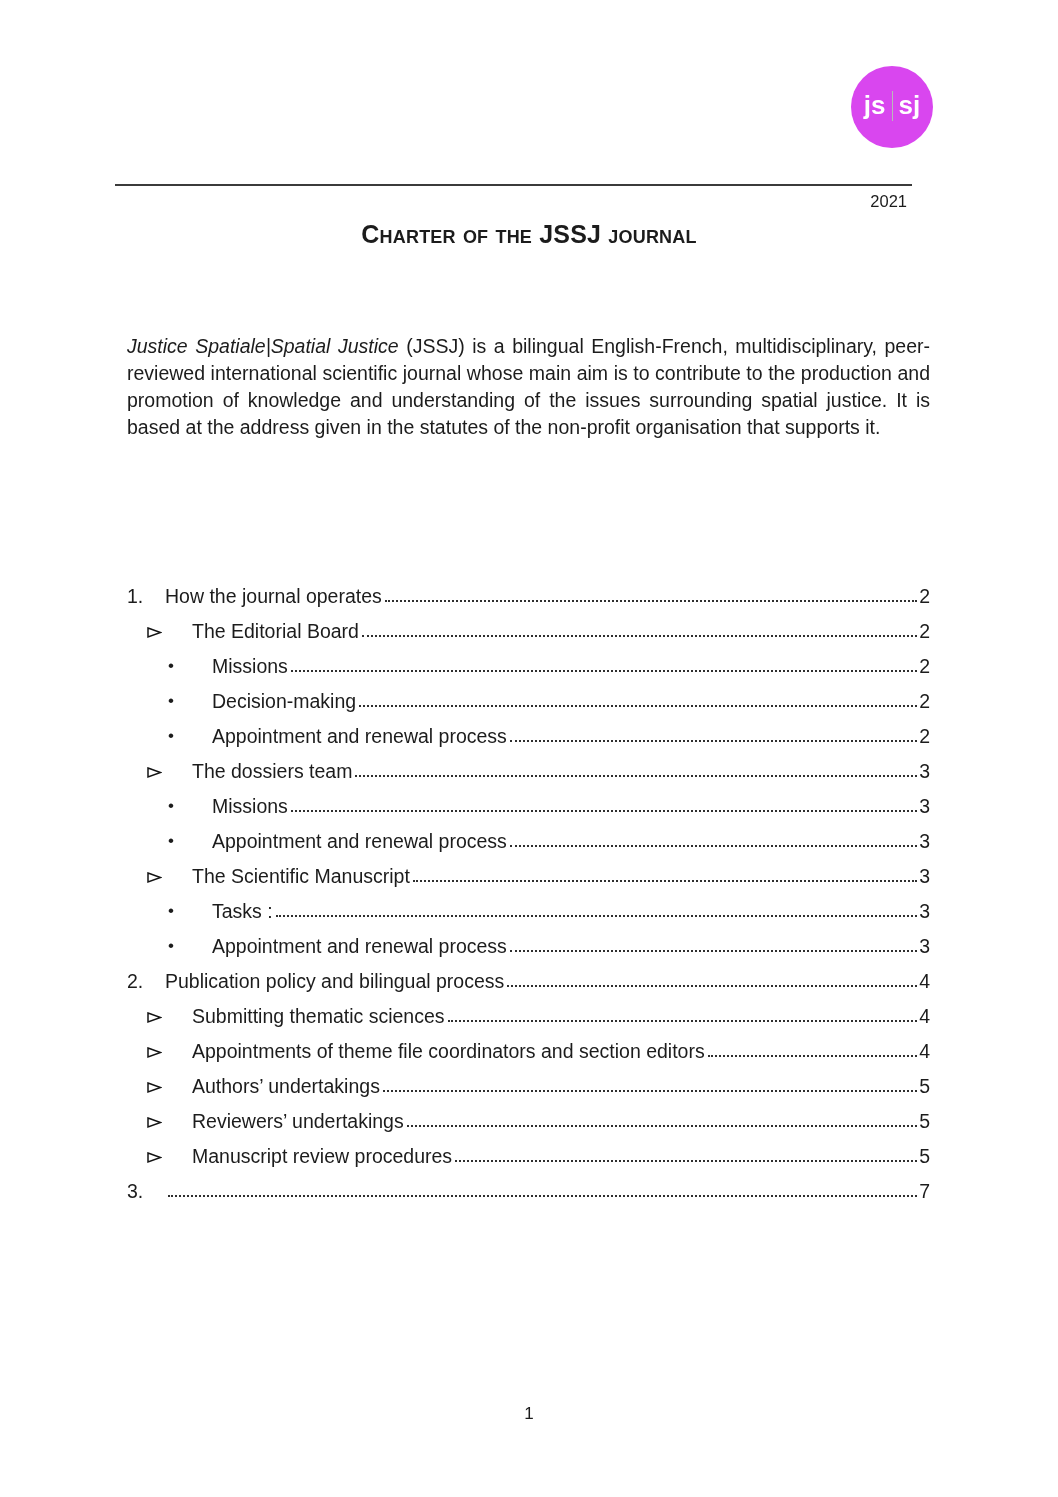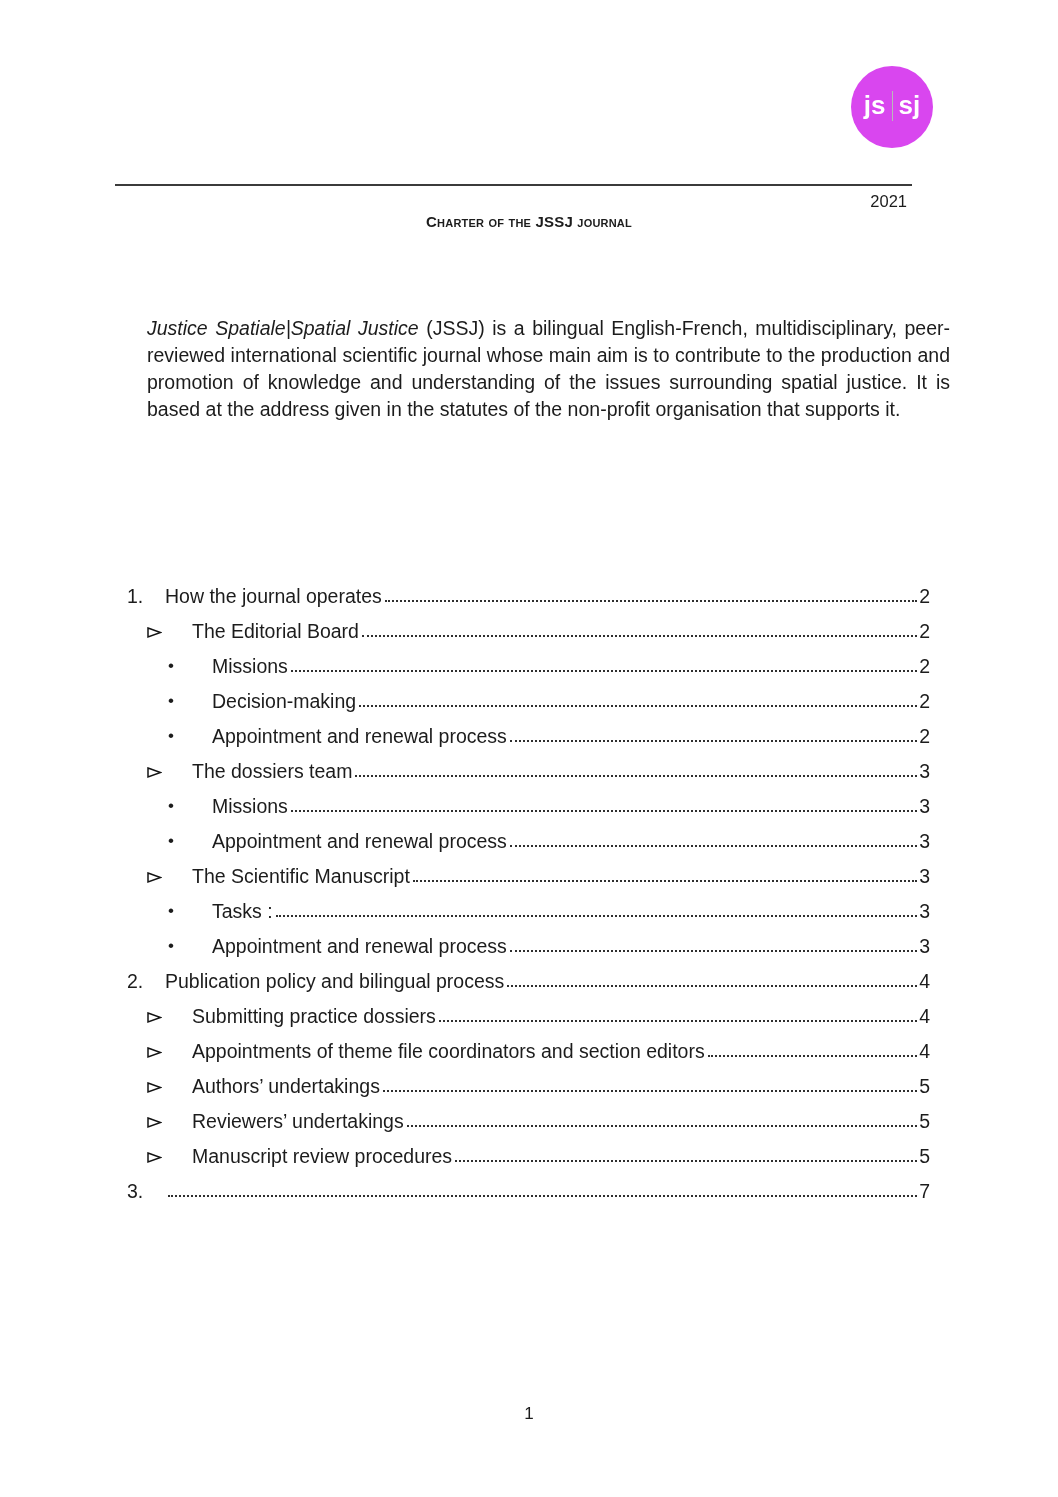--- a/index.html
+++ b/index.html
@@ -28,33 +28,33 @@
   .year {
     position:absolute; top:160px; right:151px;
     font-size:16.5px; color:#1c1c1c;margin-top:32px;
   }
   .header-rule {
     position:absolute; left:115px; top:184px;
     width:797px; height:2px; background:#3b3b3b;
   }
   
   .doc-title {
-    position:absolute; left:0; top:213px; width:1058px;
+    position:absolute; left:0; top:220px; width:1058px;
     text-align:center;
     font-variant:small-caps;
-    font-weight:700; font-size:15px;
+    font-weight:700; font-size:25px;
     letter-spacing:0.2px;
   }
   
   .para {
     position:absolute; left:127px; width:803px;
     font-size:19.5px; line-height:27px;
     text-align:justify;
   }
-  .para-1 { top:295px;margin-left:20px; }
+  .para-1 { top:313px; }
   .para-2 { top:444px; }
   .italic { font-style:italic; }
   
   .toc {
     position:absolute; left:127px; top:585px; width:803px;
     font-size:19.5px;
   }
   .toc-row {
     display:flex; align-items:flex-start;
     line-height:22px; margin-bottom:13px;
@@ -177,21 +177,21 @@
       <div class="toc-row lvl1">
         <span class="marker">2.</span>
         <span class="label">Publication policy and bilingual process</span>
         <span class="leader"></span>
         <span class="pagenum">4</span>
       </div>
       <div class="toc-row lvl2">
         <span class="marker"><svg width="16" height="15" viewBox="0 0 16 15">
             <polygon points="2,3 14.5,7.5 2,12" fill="none" stroke="#141414" stroke-width="1.5" stroke-linejoin="miter"></polygon>
           </svg></span>
-        <span class="label">Submitting practice dossiers</span>
+        <span class="label">Submitting thematic sciences</span>
         <span class="leader"></span>
         <span class="pagenum">4</span>
       </div>
       <div class="toc-row lvl2">
         <span class="marker"><svg width="16" height="15" viewBox="0 0 16 15">
             <polygon points="2,3 14.5,7.5 2,12" fill="none" stroke="#141414" stroke-width="1.5" stroke-linejoin="miter"></polygon>
           </svg></span>
         <span class="label">Appointments of theme file coordinators and section editors</span>
         <span class="leader"></span>
         <span class="pagenum">4</span>

